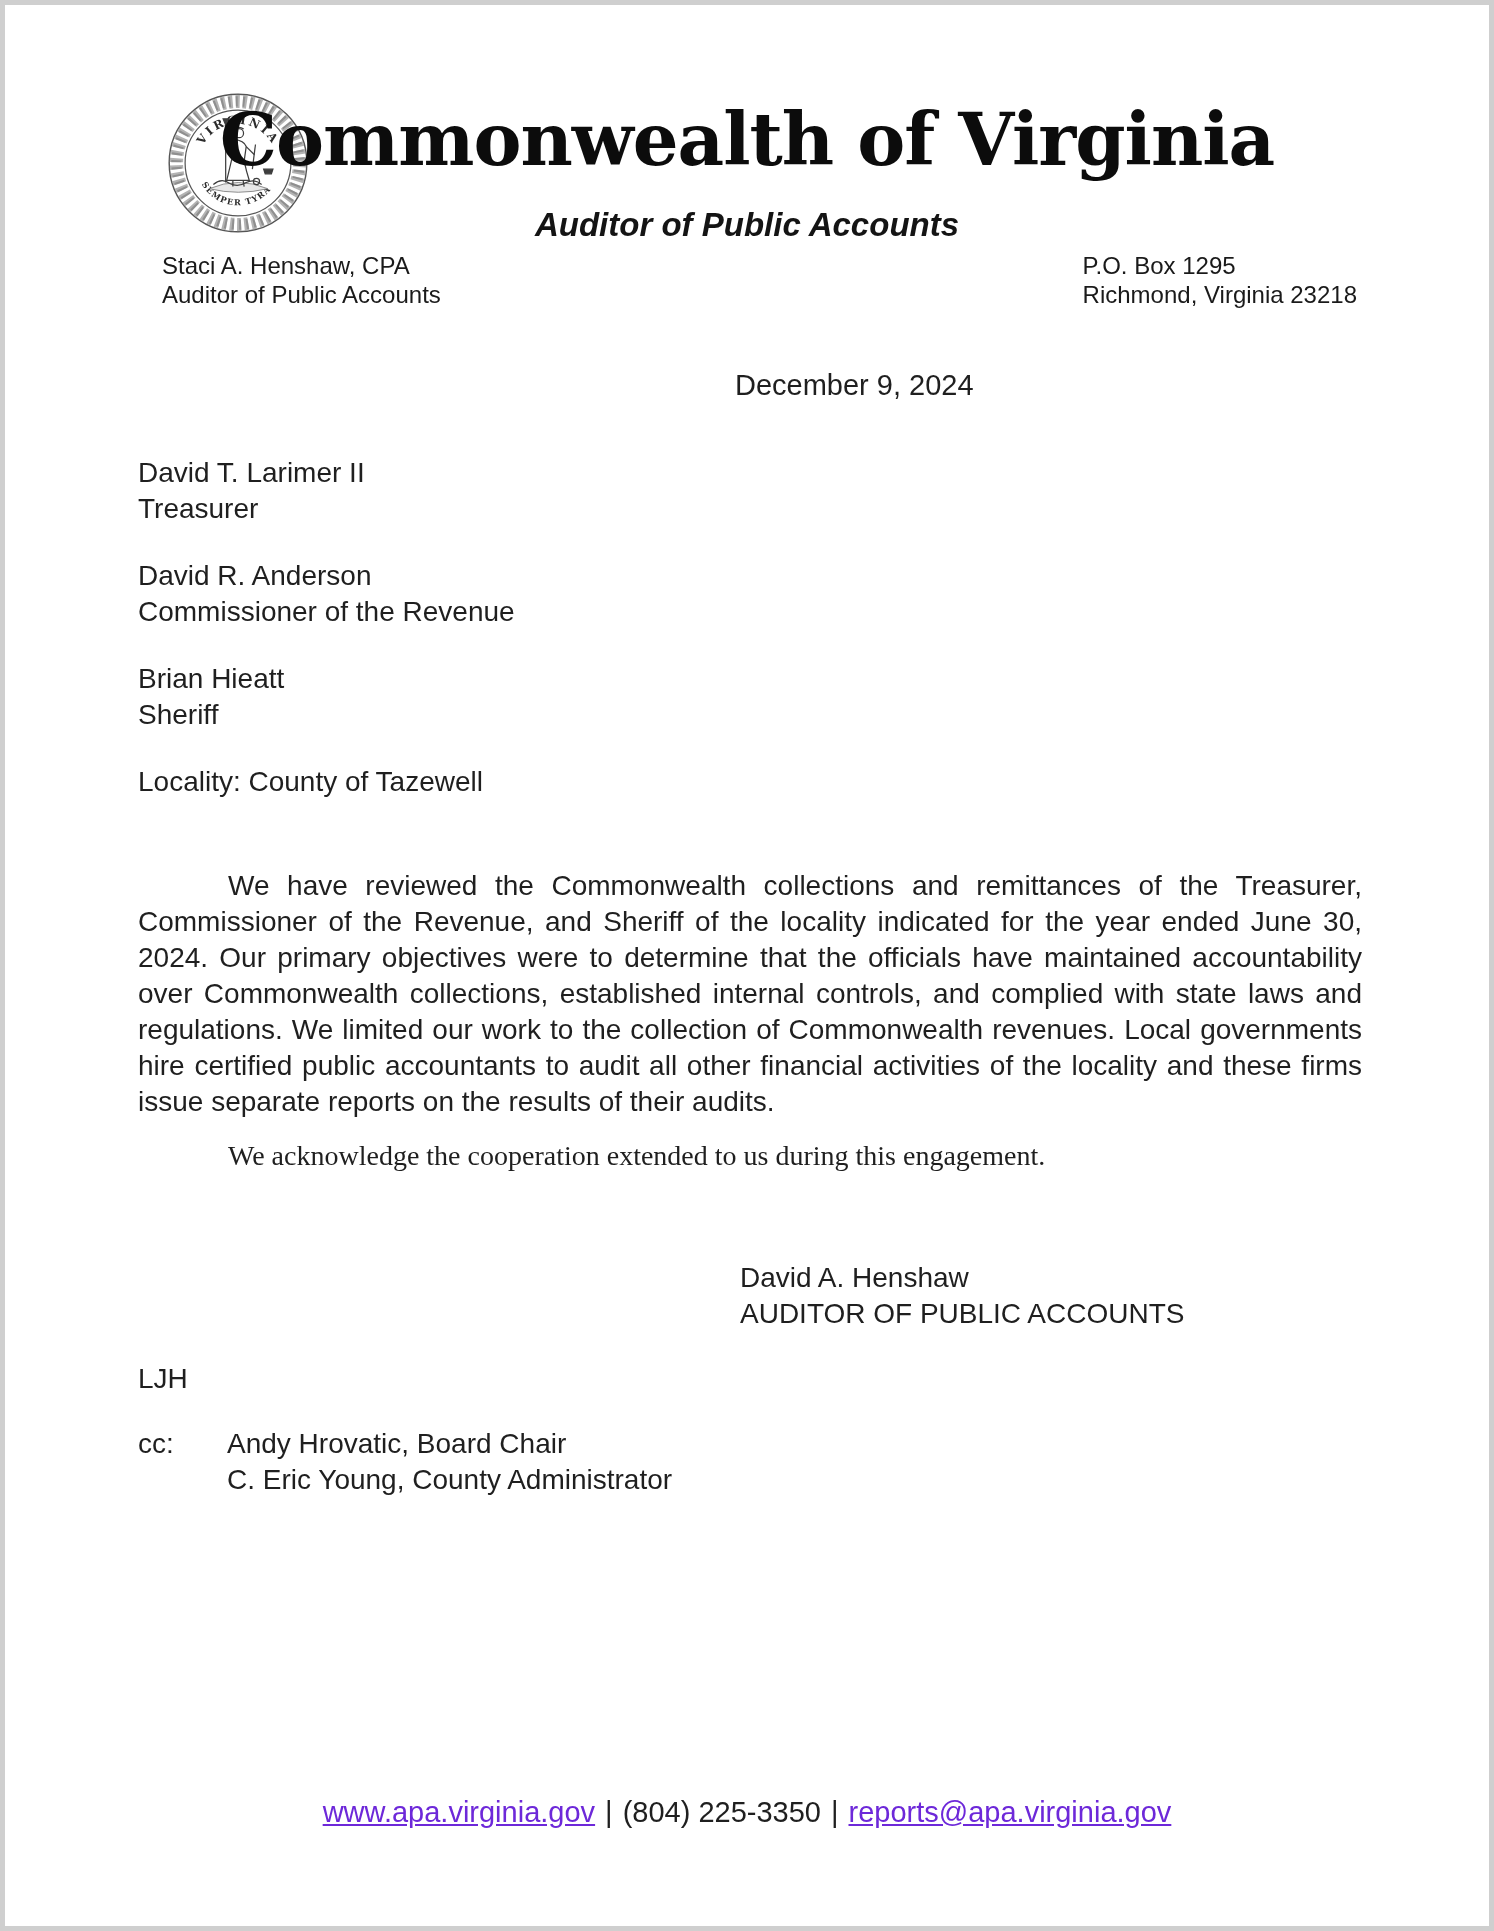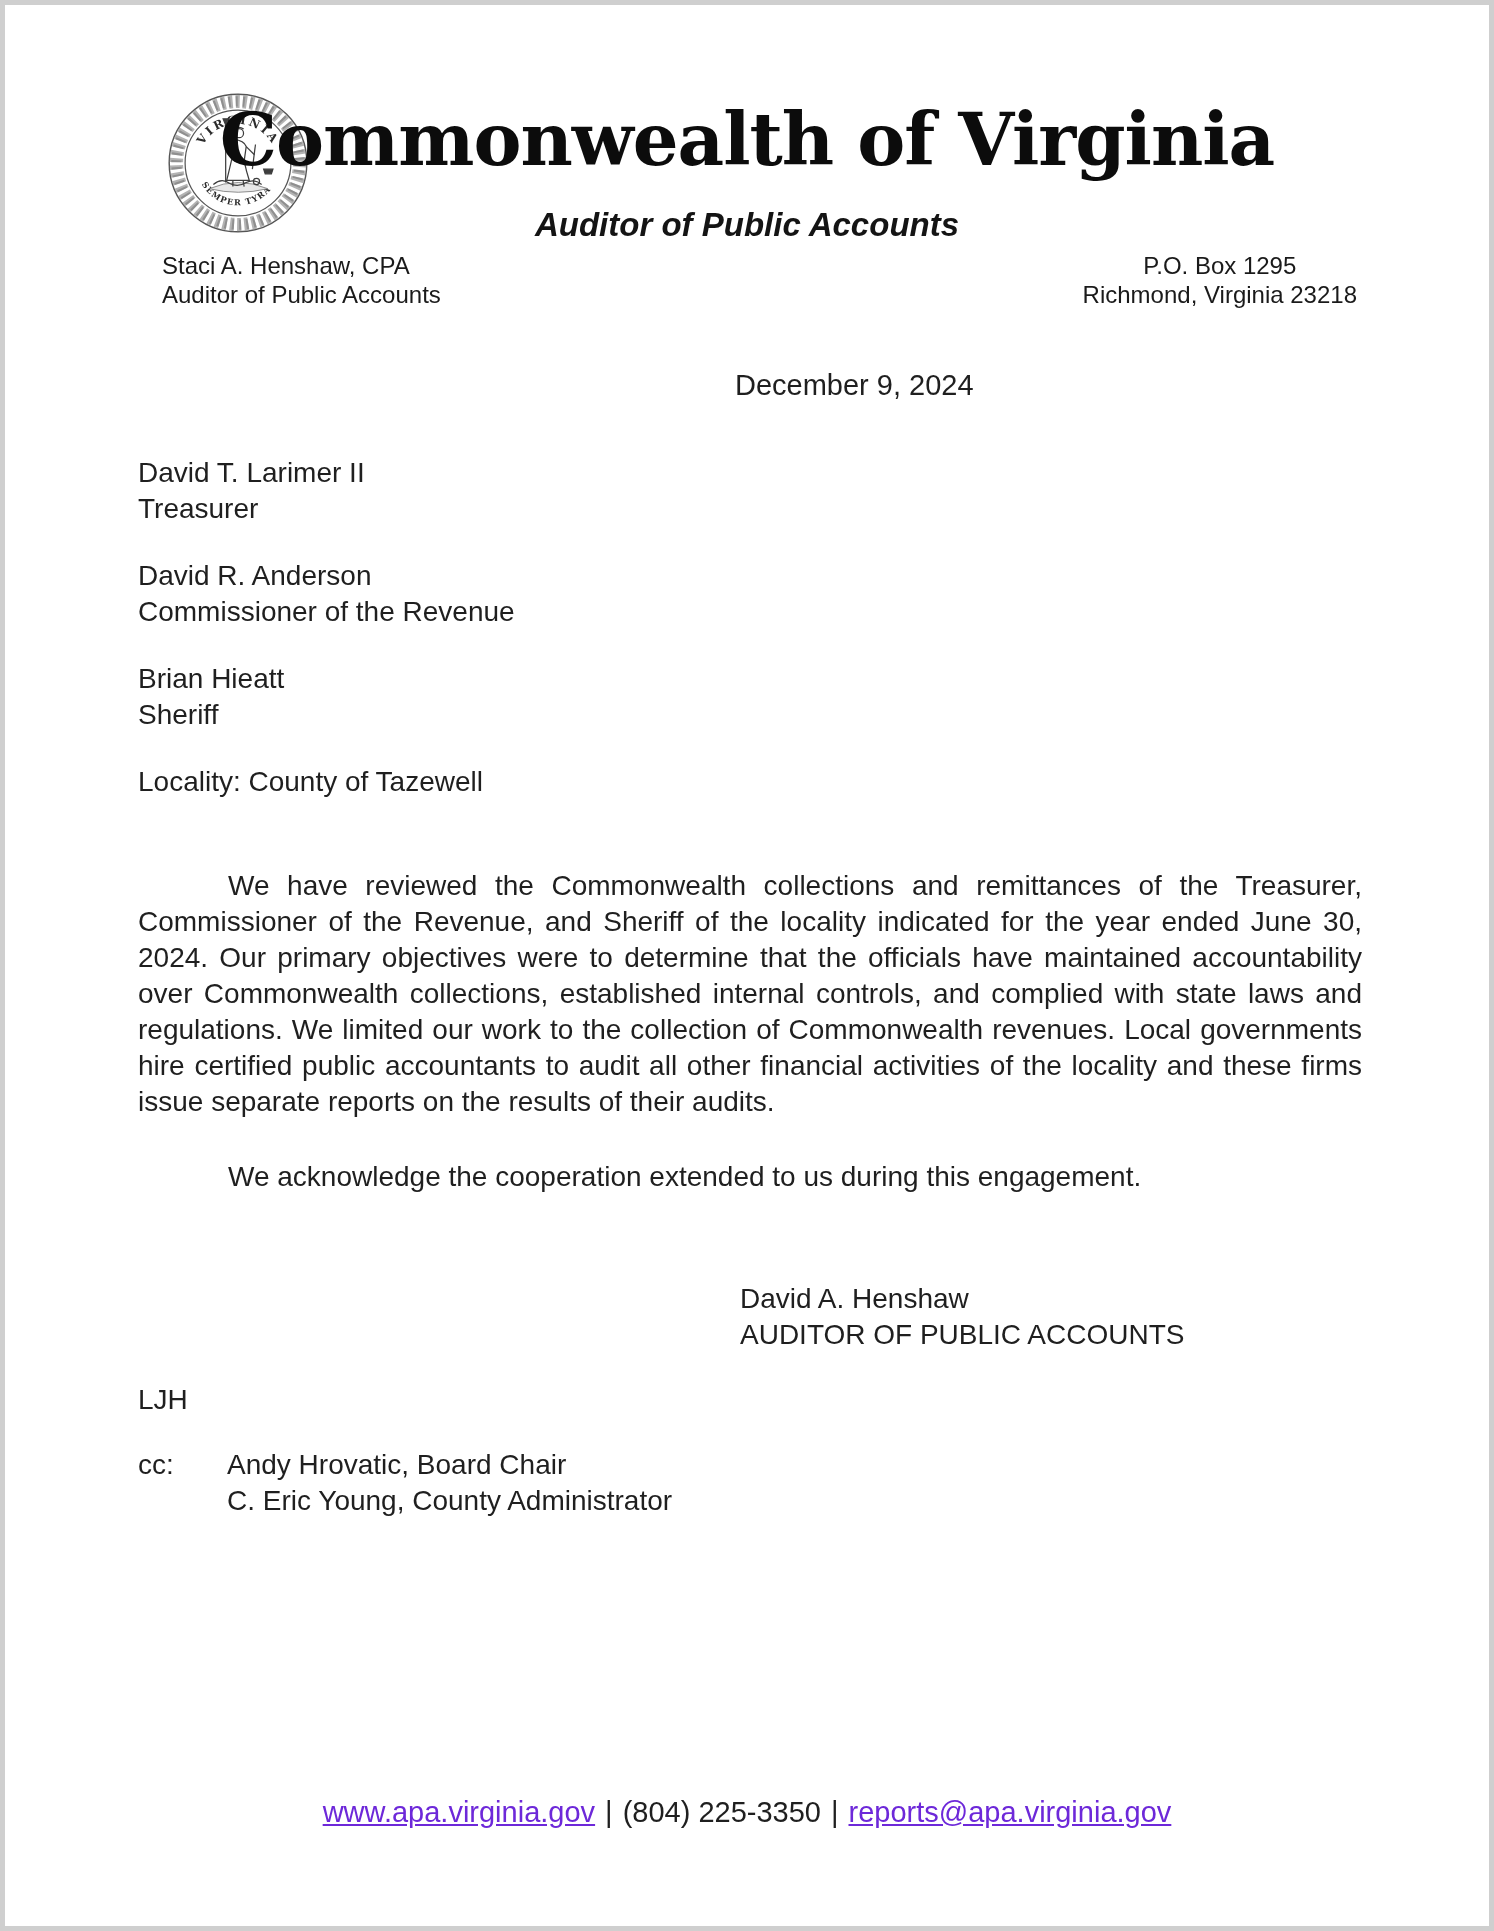--- a/index.html
+++ b/index.html
@@ -37,21 +37,21 @@
     font-weight:600;
     font-size:33px;
     color:#141414;
   }
   .contact-left {
     position:absolute; left:157px; top:246px;
     font-size:24px; line-height:29px; color:#1a1a1a;
   }
   .contact-right {
     position:absolute; right:132px; top:246px;
-    text-align:center;
+    text-align:left;
     font-size:24px; line-height:29px; color:#1a1a1a;
   }
 
   
   .date {
     position:absolute; left:730px; top:364px;
     font-size:29px;
   }
   .body {
     position:absolute; left:133px; right:127px; top:450px;
@@ -59,21 +59,21 @@
   }
   .recipient-group { margin-bottom:31px; }
   .locality { margin-bottom:8px; }
 
   .para {
     text-align:justify;
     text-indent:90px;
   }
   .para-1 { margin-top:68px; }
   .para-2 { margin-top:31px; }
-  .para-3 { margin-top:39px; }
+  .para-3 { margin-top:18px;font-family:Liberation Serif, serif; }
 
   .signature { margin-top:86px; margin-left:602px; }
   .initials  { margin-top:29px; }
   .cc-block  { margin-top:29px; }
   .cc-row { display:flex; }
   .cc-label { width:89px; flex:0 0 89px; }
 
   
   .footer {
     position:absolute; left:0; right:0; top:1791px;

